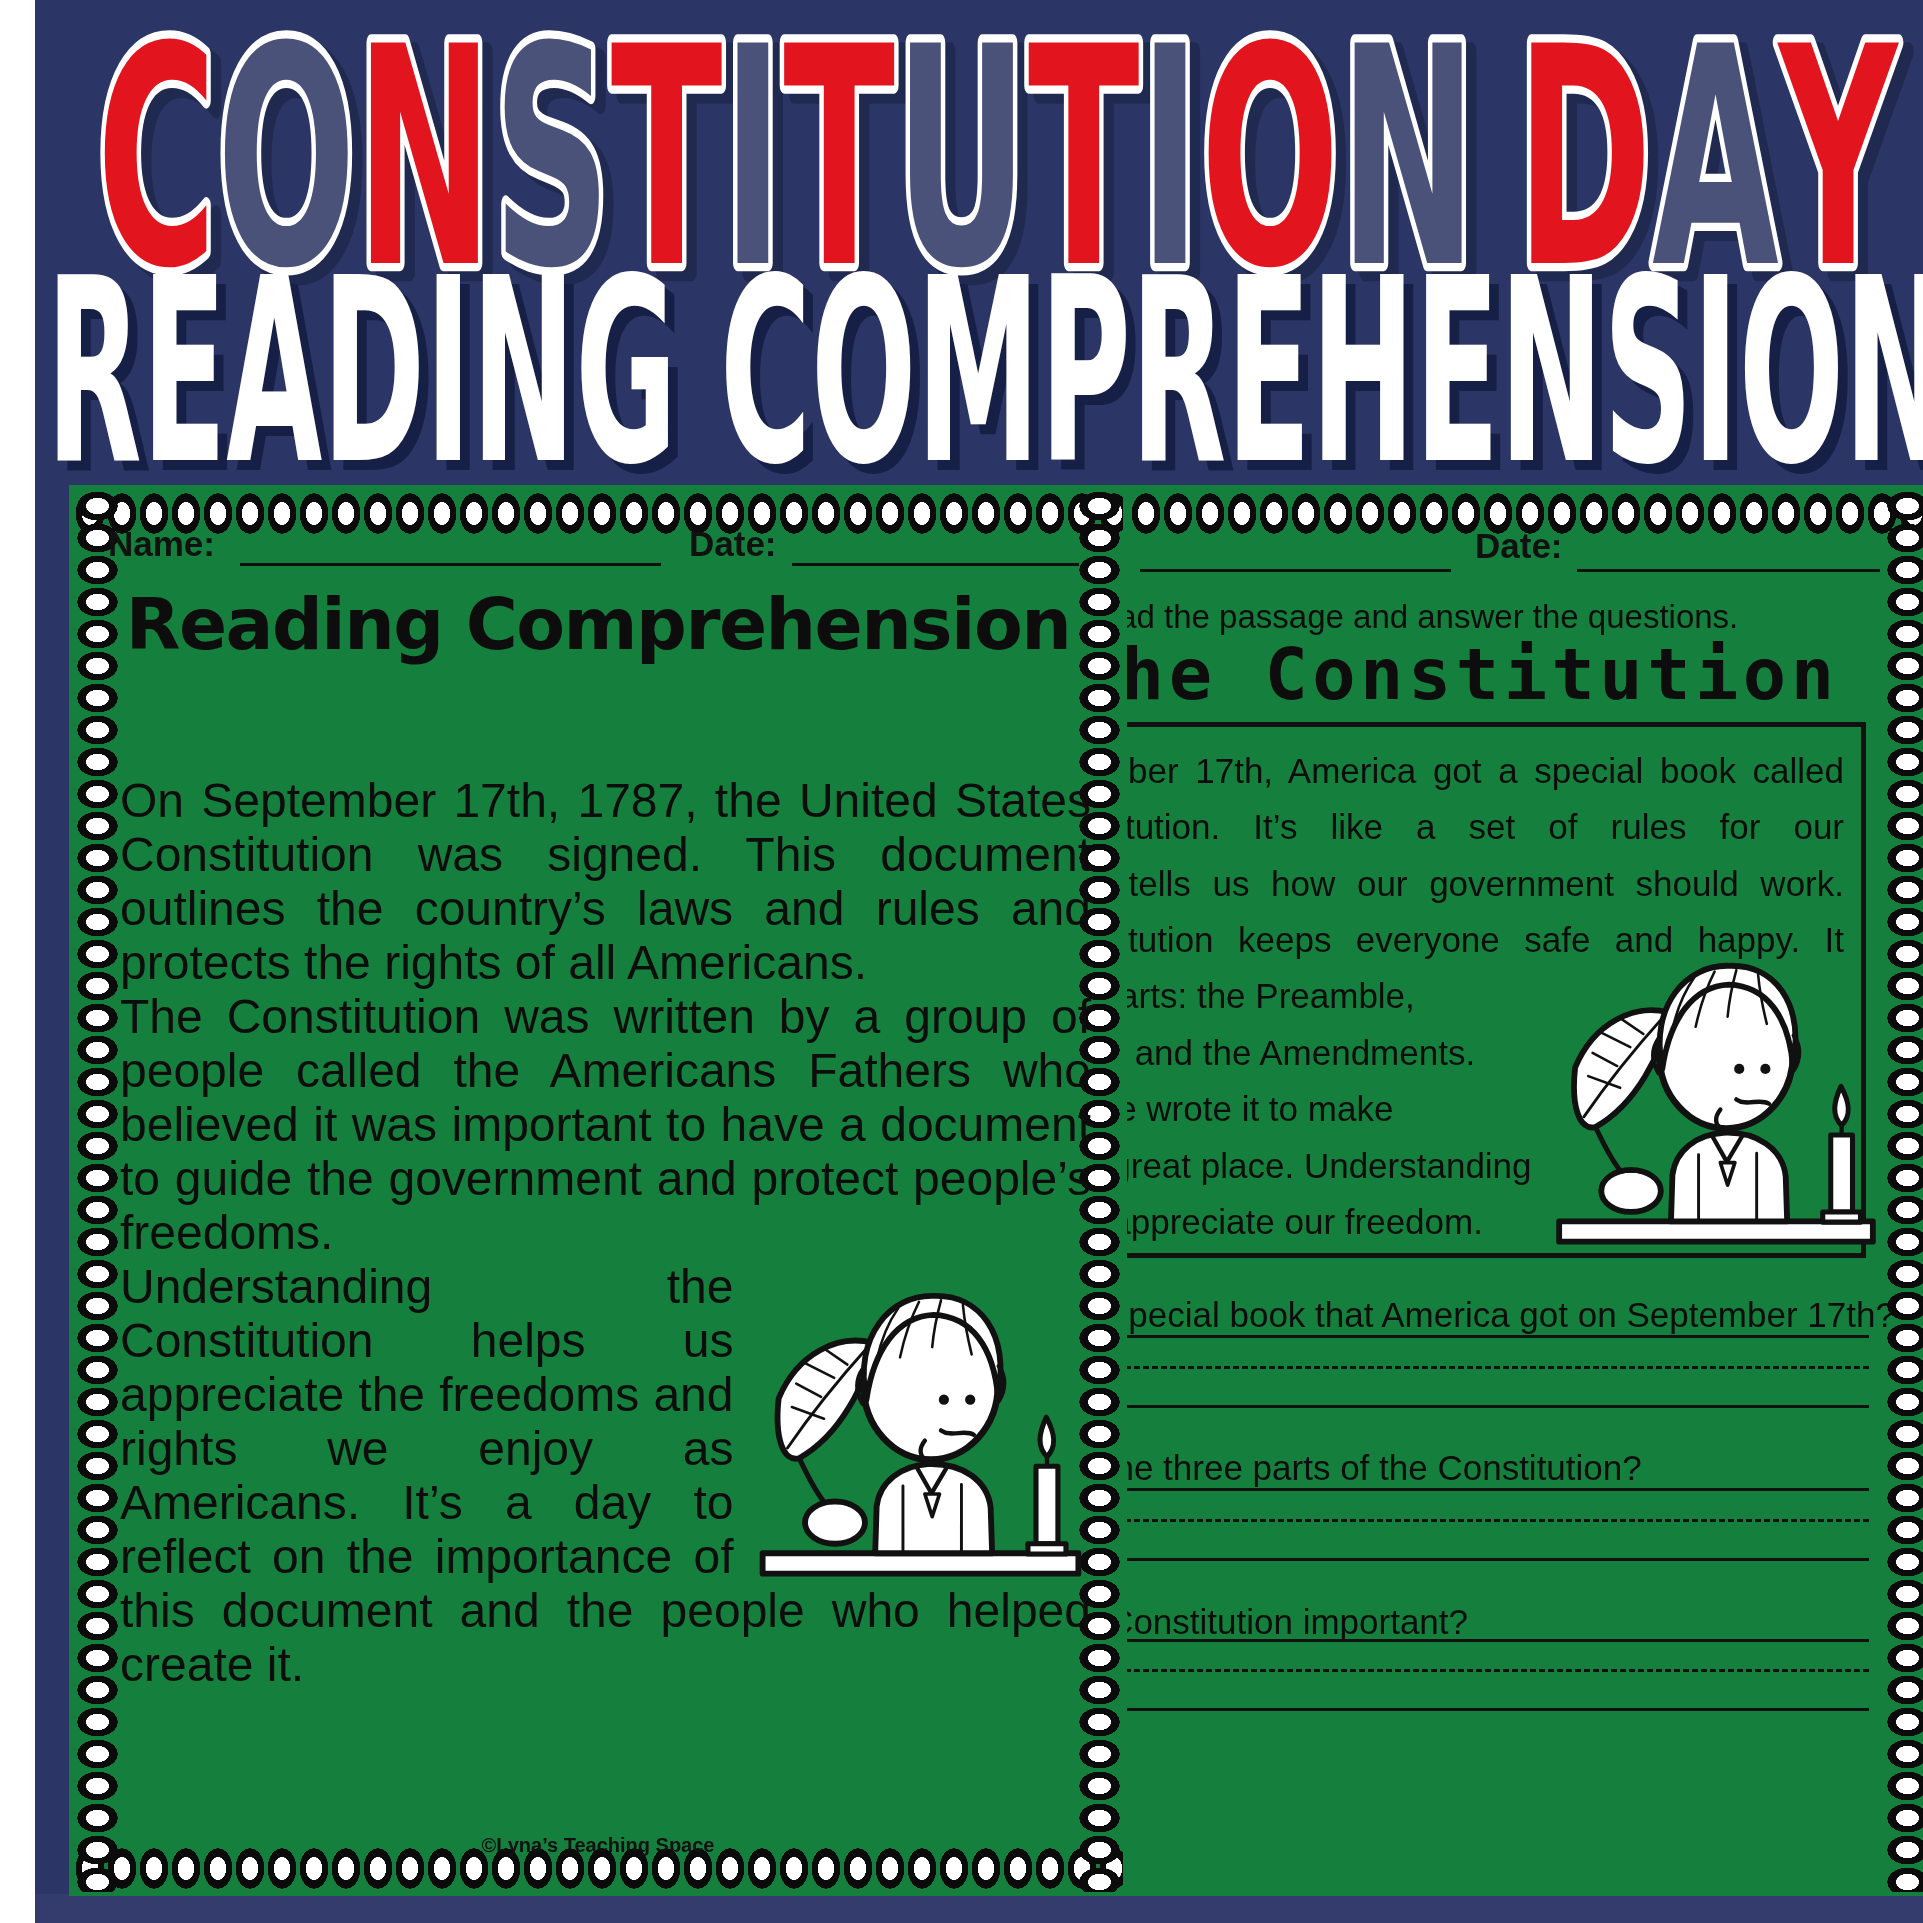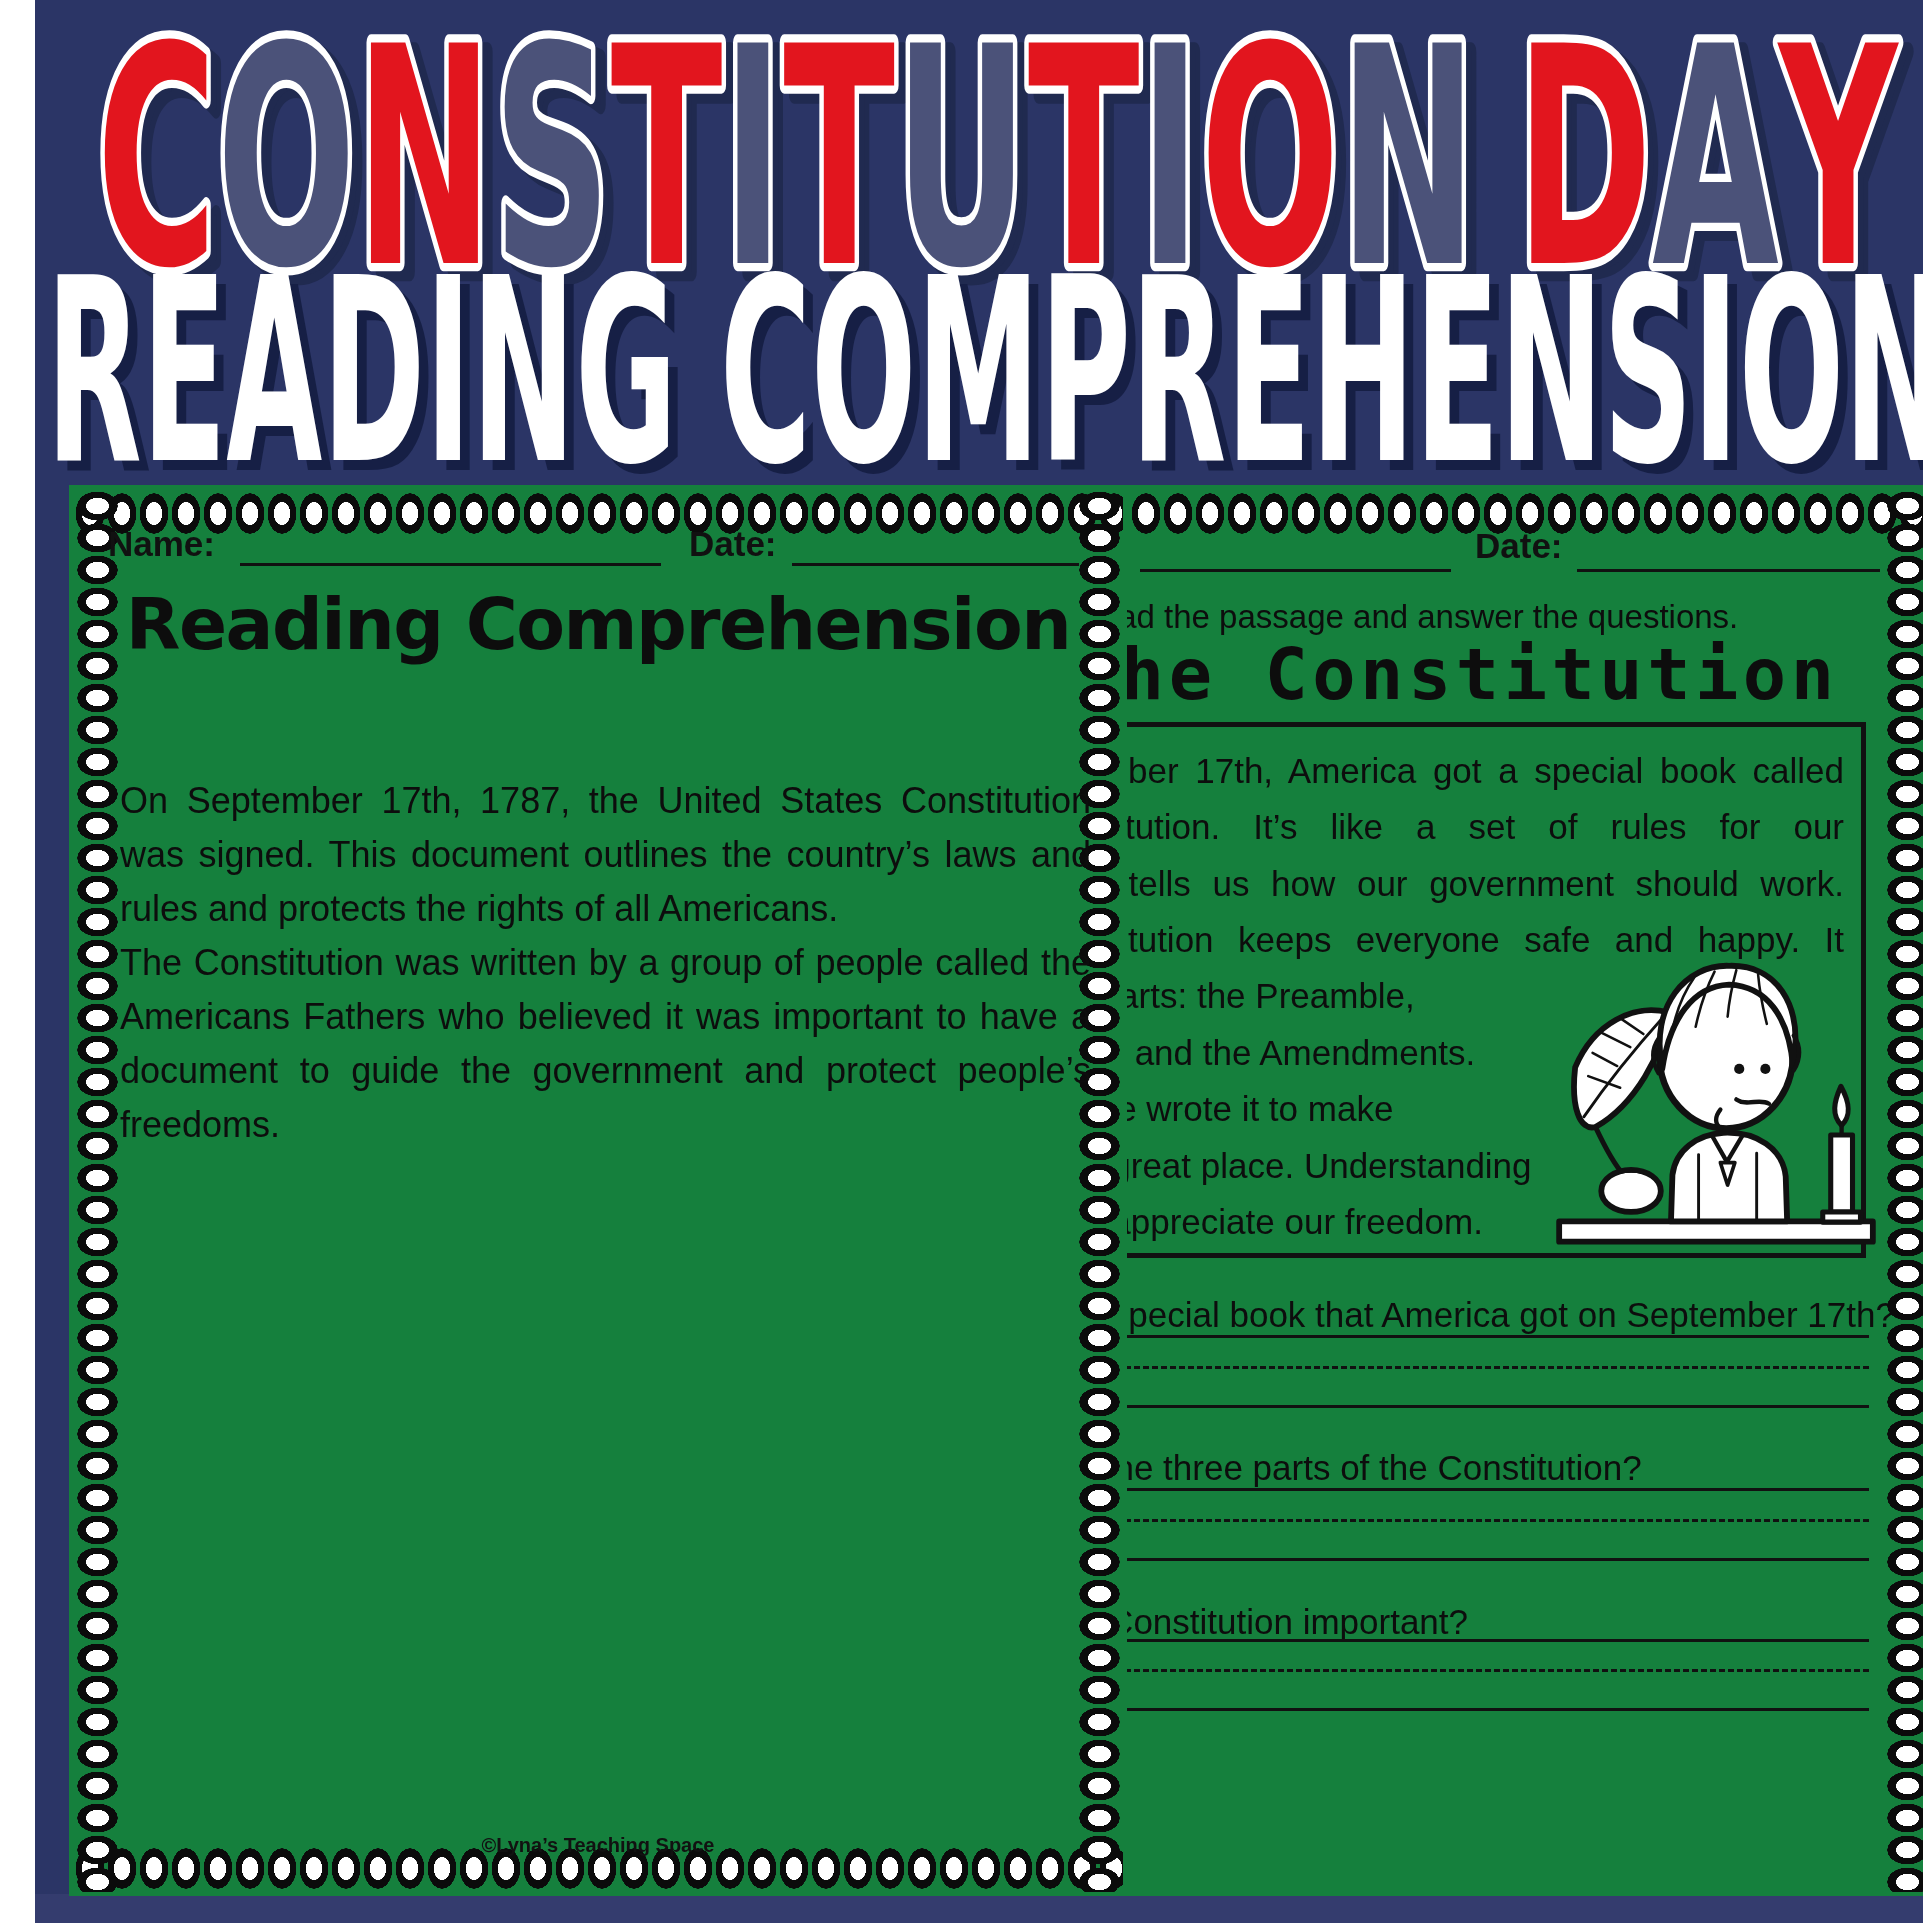--- a/index.html
+++ b/index.html
@@ -30,21 +30,21 @@
   .chain-left{left:4.5px;}
   .chain-right{right:4.5px;}
   .label{position:absolute;font-weight:bold;font-size:35px;color:#111;}
   .wline{position:absolute;border-top:3px solid #111;}
 
   
   .lw-title{position:absolute;left:0;top:98px;width:100%;text-align:center;
     font-family:"DejaVu Sans",sans-serif;font-weight:bold;font-size:71px;letter-spacing:-1.5px;color:#0d0d0d;}
   .lw-subtitle{position:absolute;left:0;top:186px;width:100%;text-align:center;
     font-size:51px;letter-spacing:2.3px;color:#0d0d0d;}
-  .lw-body{position:absolute;left:51px;top:289px;width:971px;font-size:36px;line-height:54px;color:#0d0d0d;}
+  .lw-body{position:absolute;left:51px;top:289px;width:971px;font-size:48px;line-height:54px;color:#0d0d0d;}
   .lw-body p{margin:0;text-align:justify;text-align-last:left;}
   .wash-float{float:right;width:341px;height:307px;margin:13.5px 0 0 16.5px;}
   .credit{position:absolute;left:0;top:1349px;width:100%;text-align:center;
     font-weight:bold;font-size:20px;letter-spacing:0;color:#111;}
 
   
   .rw-inner{position:absolute;left:-249px;top:0;width:1060px;height:1411px;}
   .rw-instruction{position:absolute;left:200px;top:113px;font-size:33px;color:#0d0d0d;white-space:nowrap;}
   .rw-title{position:absolute;left:197px;top:147px;font-family:"DejaVu Sans Mono",monospace;
     font-weight:bold;font-size:72px;letter-spacing:4.5px;color:#0d0d0d;white-space:nowrap;}
@@ -86,20 +86,28 @@
     <div class="label" style="left:39px;top:39px;">Name:</div>
     <div class="wline" style="left:171px;top:78px;width:421px;"></div>
     <div class="label" style="left:620px;top:39px;">Date:</div>
     <div class="wline" style="left:723px;top:78px;width:287px;"></div>
 
     <div class="lw-title">Reading Comprehension</div>
 
     <div class="lw-body">
       <p>On September 17th, 1787, the United States Constitution was signed. This document outlines the country’s laws and rules and protects the rights of all Americans.</p>
       <p>The Constitution was written by a group of people called the Americans Fathers who believed it was important to have a document to guide the government and protect people’s freedoms.</p>
+      <div>
+        <div class="wash-float">
+          <svg width="341" height="307" viewBox="0 0 460 420" xmlns="http://www.w3.org/2000/svg">
+            <use href="#washington"></use>
+          </svg>
+        </div>
+        <p>Understanding the Constitution helps us appreciate the freedoms and rights we enjoy as Americans. It’s a day to reflect on the importance of this document and the people who helped create it.</p>
+      </div>
     </div>
 
     <div class="credit">©Lyna’s Teaching Space</div>
   </div>
 
   <div class="page page-right">
     <div class="rw-inner">
       <div class="label" style="left:599px;top:41px;">Date:</div>
       <div class="wline" style="left:264px;top:84px;width:311px;"></div>
       <div class="wline" style="left:701px;top:84px;width:303px;"></div>

